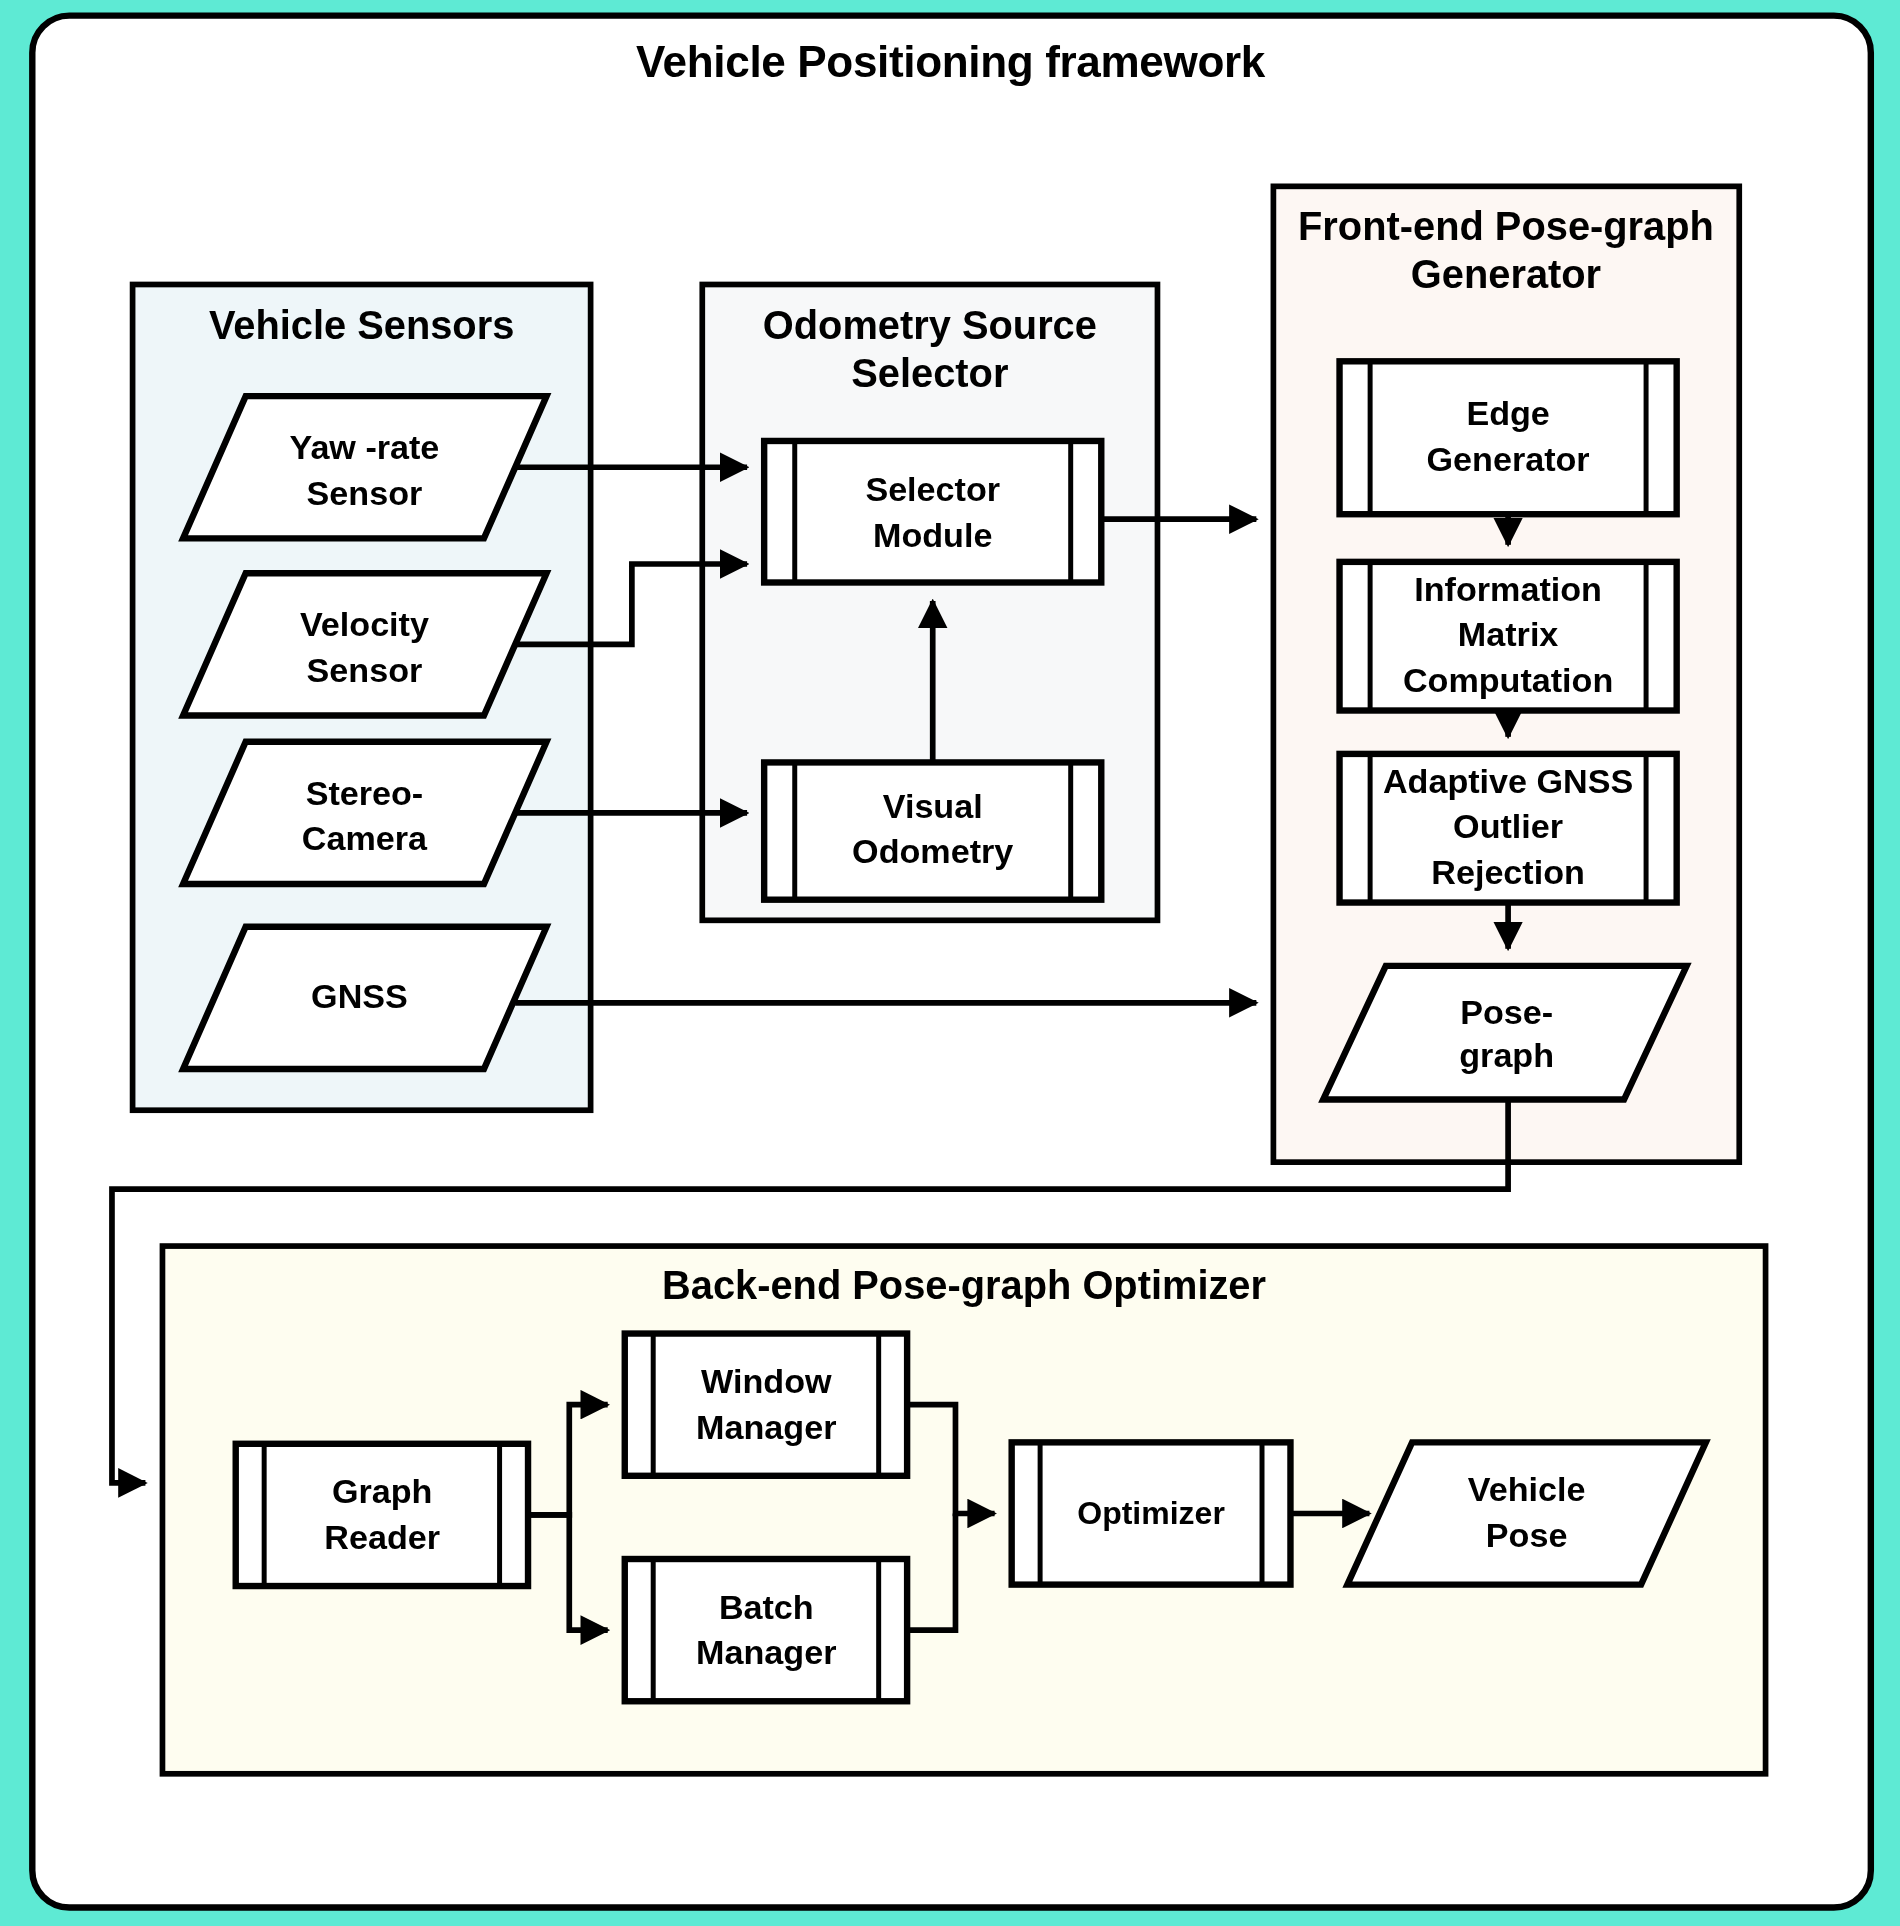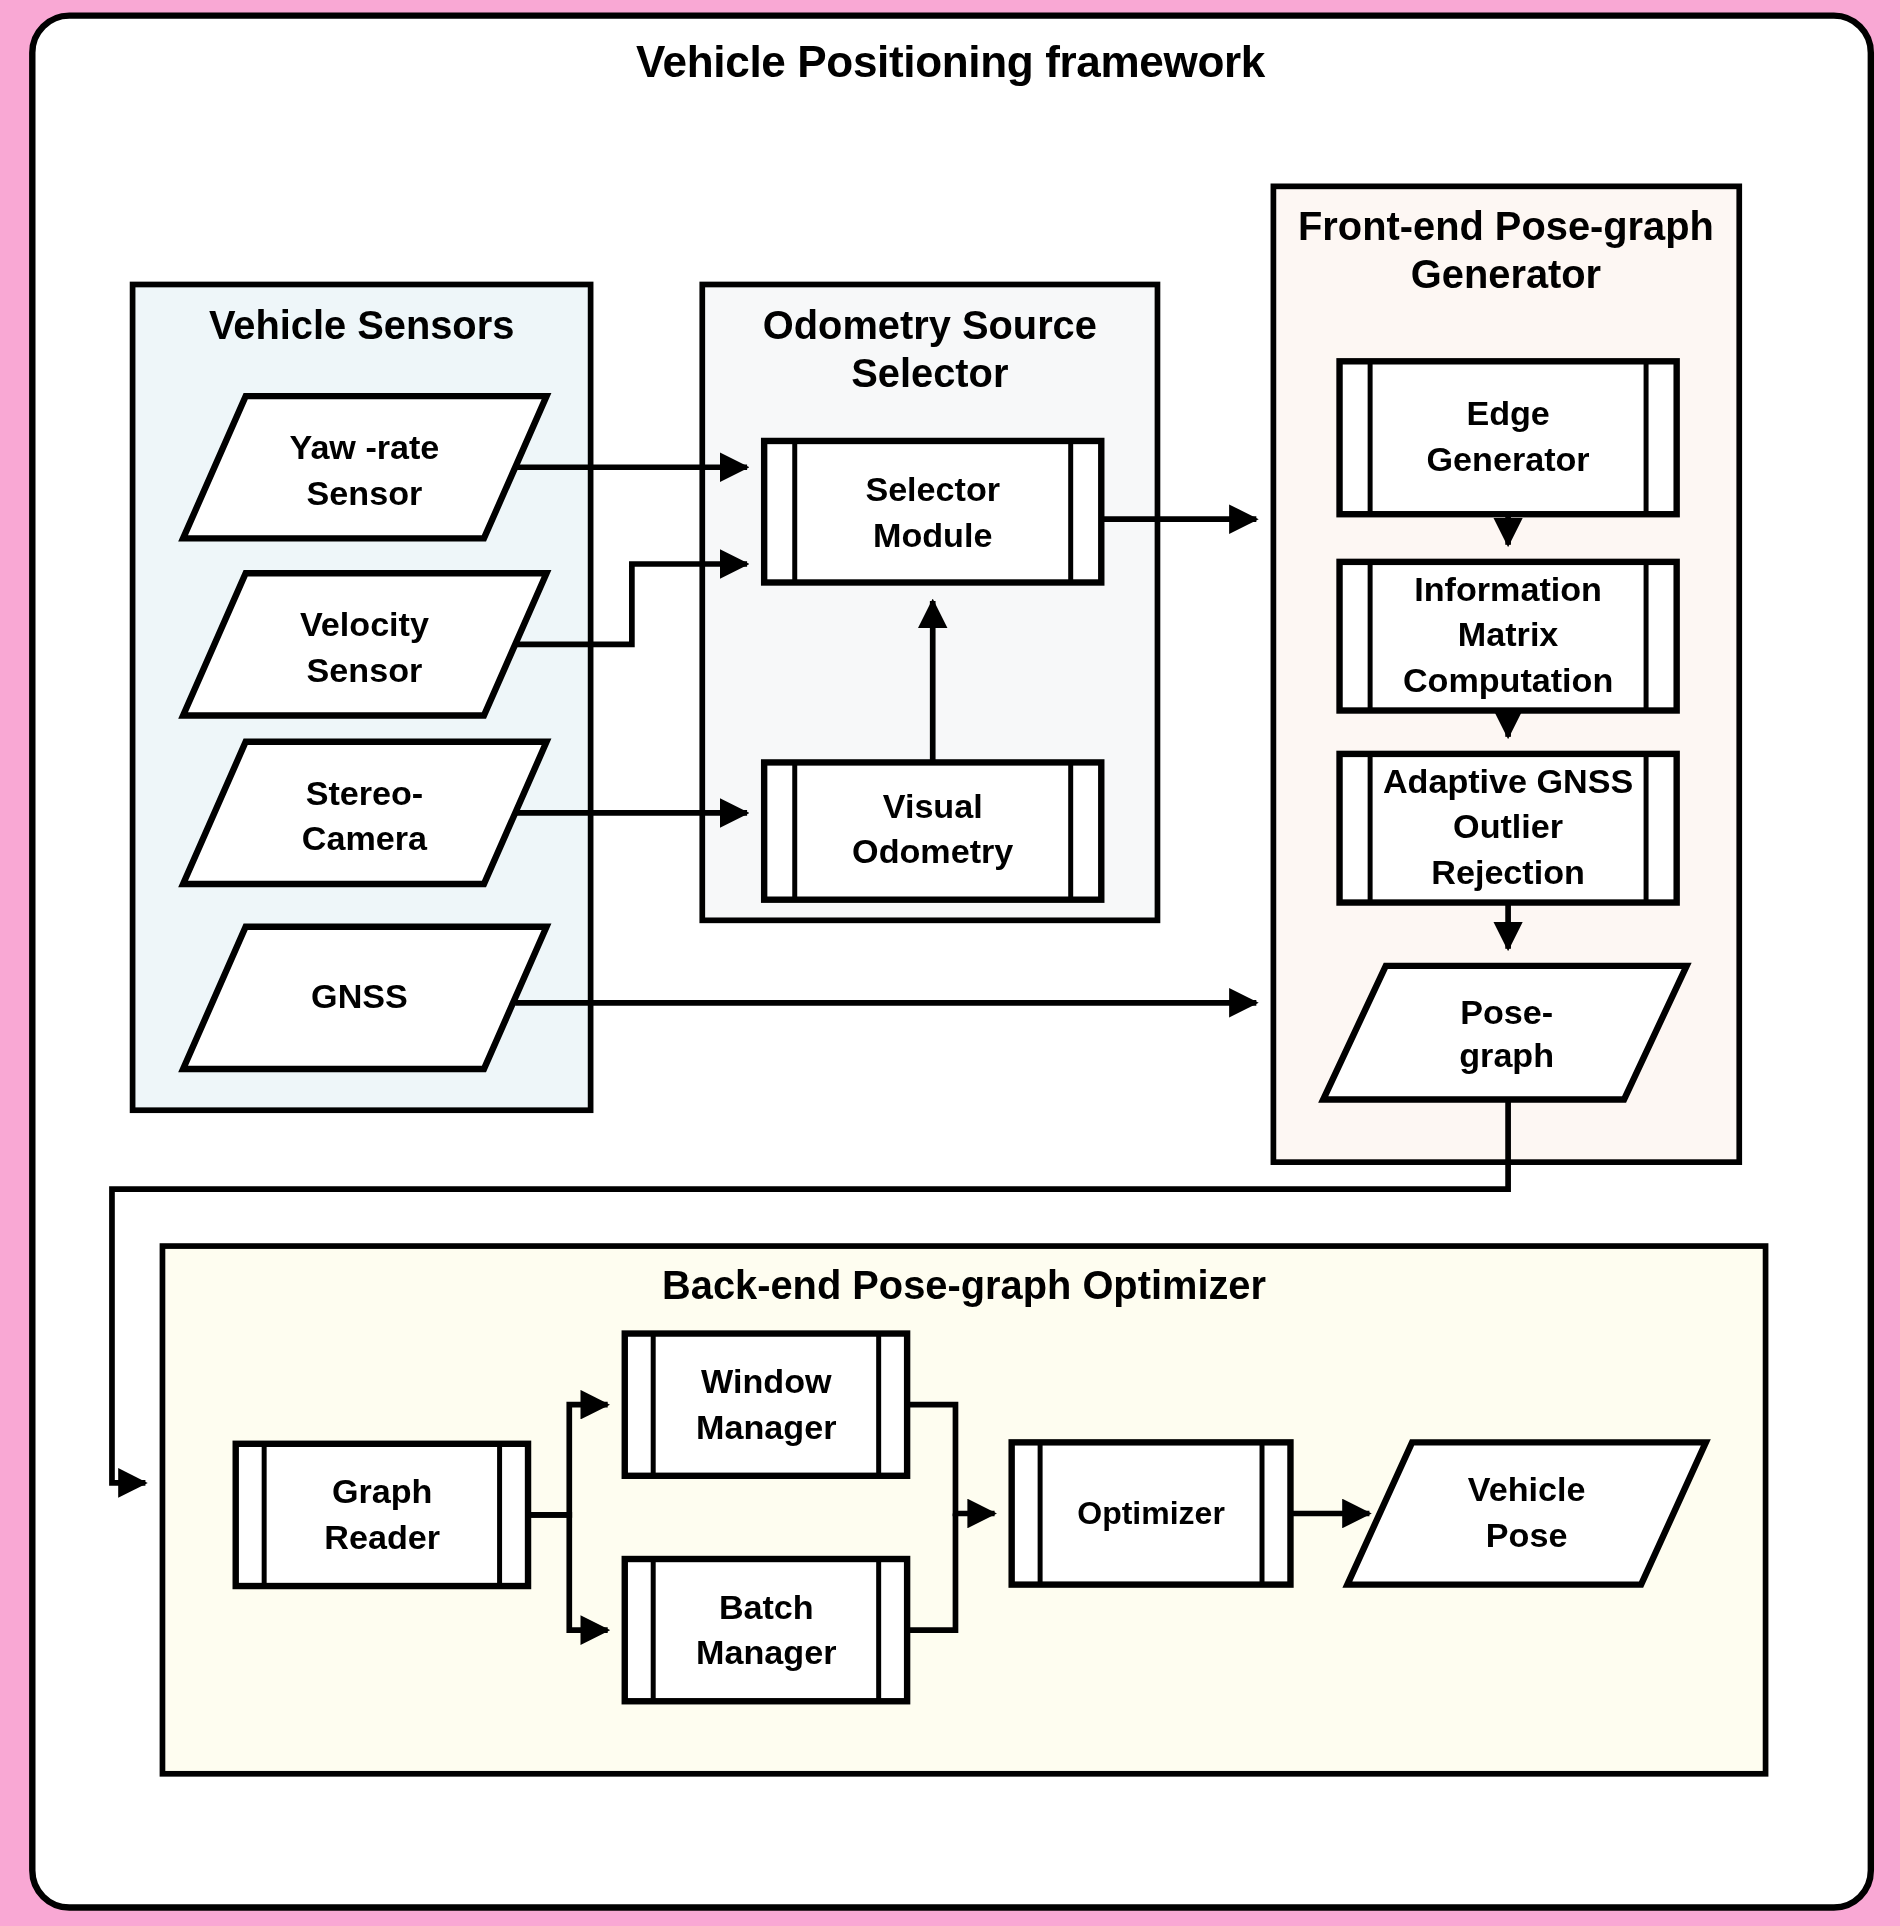--- a/index.html
+++ b/index.html
@@ -4,21 +4,21 @@
 <style>
   html, body {
     margin: 0;
     padding: 0;
     background: #ffffff;
   }
   #root {
     position: relative;
     width: 1901px;
     height: 1926px;
-    background: #f9a8d4;
+    background: #5eead4;
     font-family: "Liberation Sans", sans-serif;
   }
   svg#diagram {
     position: absolute;
     top: 0;
     left: 0;
     width: 1901px;
     height: 1926px;
     display: block;
   }

